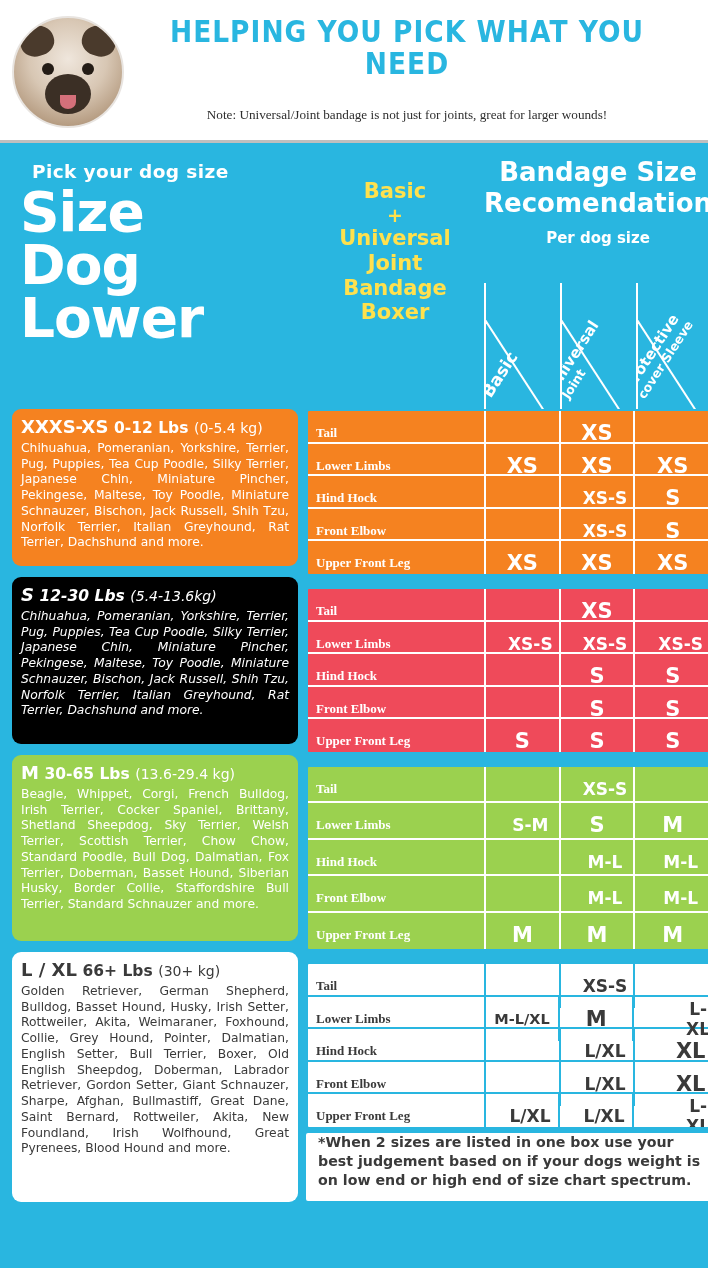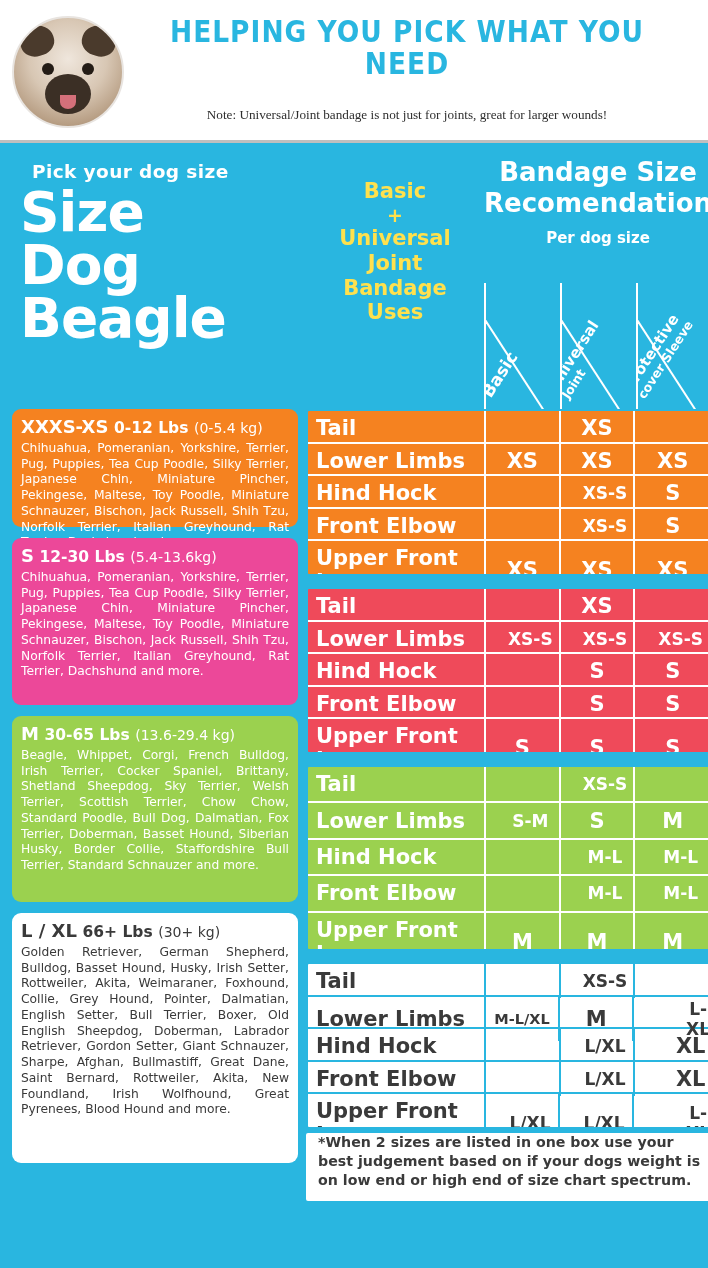--- a/index.html
+++ b/index.html
@@ -129,21 +129,21 @@
   .size-card .card-head .abbr { font-size: 18px; }
   .size-card .card-head .wt { font-size: 15.5px; }
   .size-card .card-head .wt2 { font-size: 14px; font-weight: normal; }
   .size-card .breeds {
     font-size: 12.3px;
     line-height: 1.28;
     text-align: justify;
     font-family: "DejaVu Sans", sans-serif;
   }
   .c-xxs { background:#f58220; }
-  .c-s   { background:#ec4899; }
+  .c-s   { background:#000000;font-style:italic; }
   .c-m   { background:#9bd14f; }
   .c-l   { background:#ffffff; color:#3a3a3a; }
   .c-l .card-head { color:#3a3a3a; }
 
   
   .right-col { display: flex; flex-direction: column; }
 
   .head-grid {
     display: grid;
     grid-template-columns: 178px 1fr;
@@ -219,25 +219,26 @@
   }
   .tbl .row {
     display: grid;
     grid-template-columns: 178px 1fr 1fr 1fr;
     border-bottom: 2px solid #ffffff;
   }
   .tbl .row:last-child { border-bottom: none; }
   .tbl .use {
     color: #ffffff;
     font-weight: bold;
-    font-size: 21px;
-    padding: 5px 8px;
+    font-size: 13px;
+    padding: 14px 8px;
     display: flex;
     align-items: center;
     border-right: 2px solid #ffffff;
+    font-family: Liberation Serif, serif;
   }
   .tbl .val {
     color: #ffffff;
     font-weight: bold;
     text-align: center;
     display: flex;
     align-items: center;
     justify-content: center;
     border-right: 2px solid #ffffff;
     font-size: 21px;
@@ -289,25 +290,25 @@
 <div class="chart">
   <div class="grid">
 
     <div class="left-col">
 
       <div class="title-block">
         <div class="pick-label">Pick your dog size</div>
         <div class="big-title">
           <div>Size</div>
           <div>Dog</div>
-          <div>Beagle</div>
-        </div>
-      </div>
-
-      <div class="size-card c-xxs" style="height:118px;">
+          <div>Lower</div>
+        </div>
+      </div>
+
+      <div class="size-card c-xxs" style="height:157px;">
         <div class="card-head">
           <span class="abbr">XXXS-XS</span>
           <span class="wt">0-12 Lbs</span>
           <span class="wt2">(0-5.4 kg)</span>
         </div>
         <div class="breeds">Chihuahua, Pomeranian, Yorkshire, Terrier, Pug, Puppies, Tea Cup Poodle, Silky Terrier, Japanese Chin, Miniature Pincher, Pekingese, Maltese, Toy Poodle, Miniature Schnauzer, Bischon, Jack Russell, Shih Tzu, Norfolk Terrier, Italian Greyhound, Rat Terrier, Dachshund and more.</div>
       </div>
 
       <div class="size-card c-s" style="height:167px;">
         <div class="card-head">
@@ -340,21 +341,21 @@
 
     <div class="right-col">
 
       <div class="head-grid">
         <div class="uses-head">
           <div>Basic</div>
           <div class="plus">+</div>
           <div>Universal</div>
           <div>Joint</div>
           <div>Bandage</div>
-          <div>Uses</div>
+          <div>Boxer</div>
         </div>
 
         <div class="rec-head">
           <div class="rec-title">
             <div>Bandage Size</div>
             <div>Recomendation</div>
           </div>
           <div class="rec-sub">Per dog size</div>
 
           <div class="diag-wrap">

